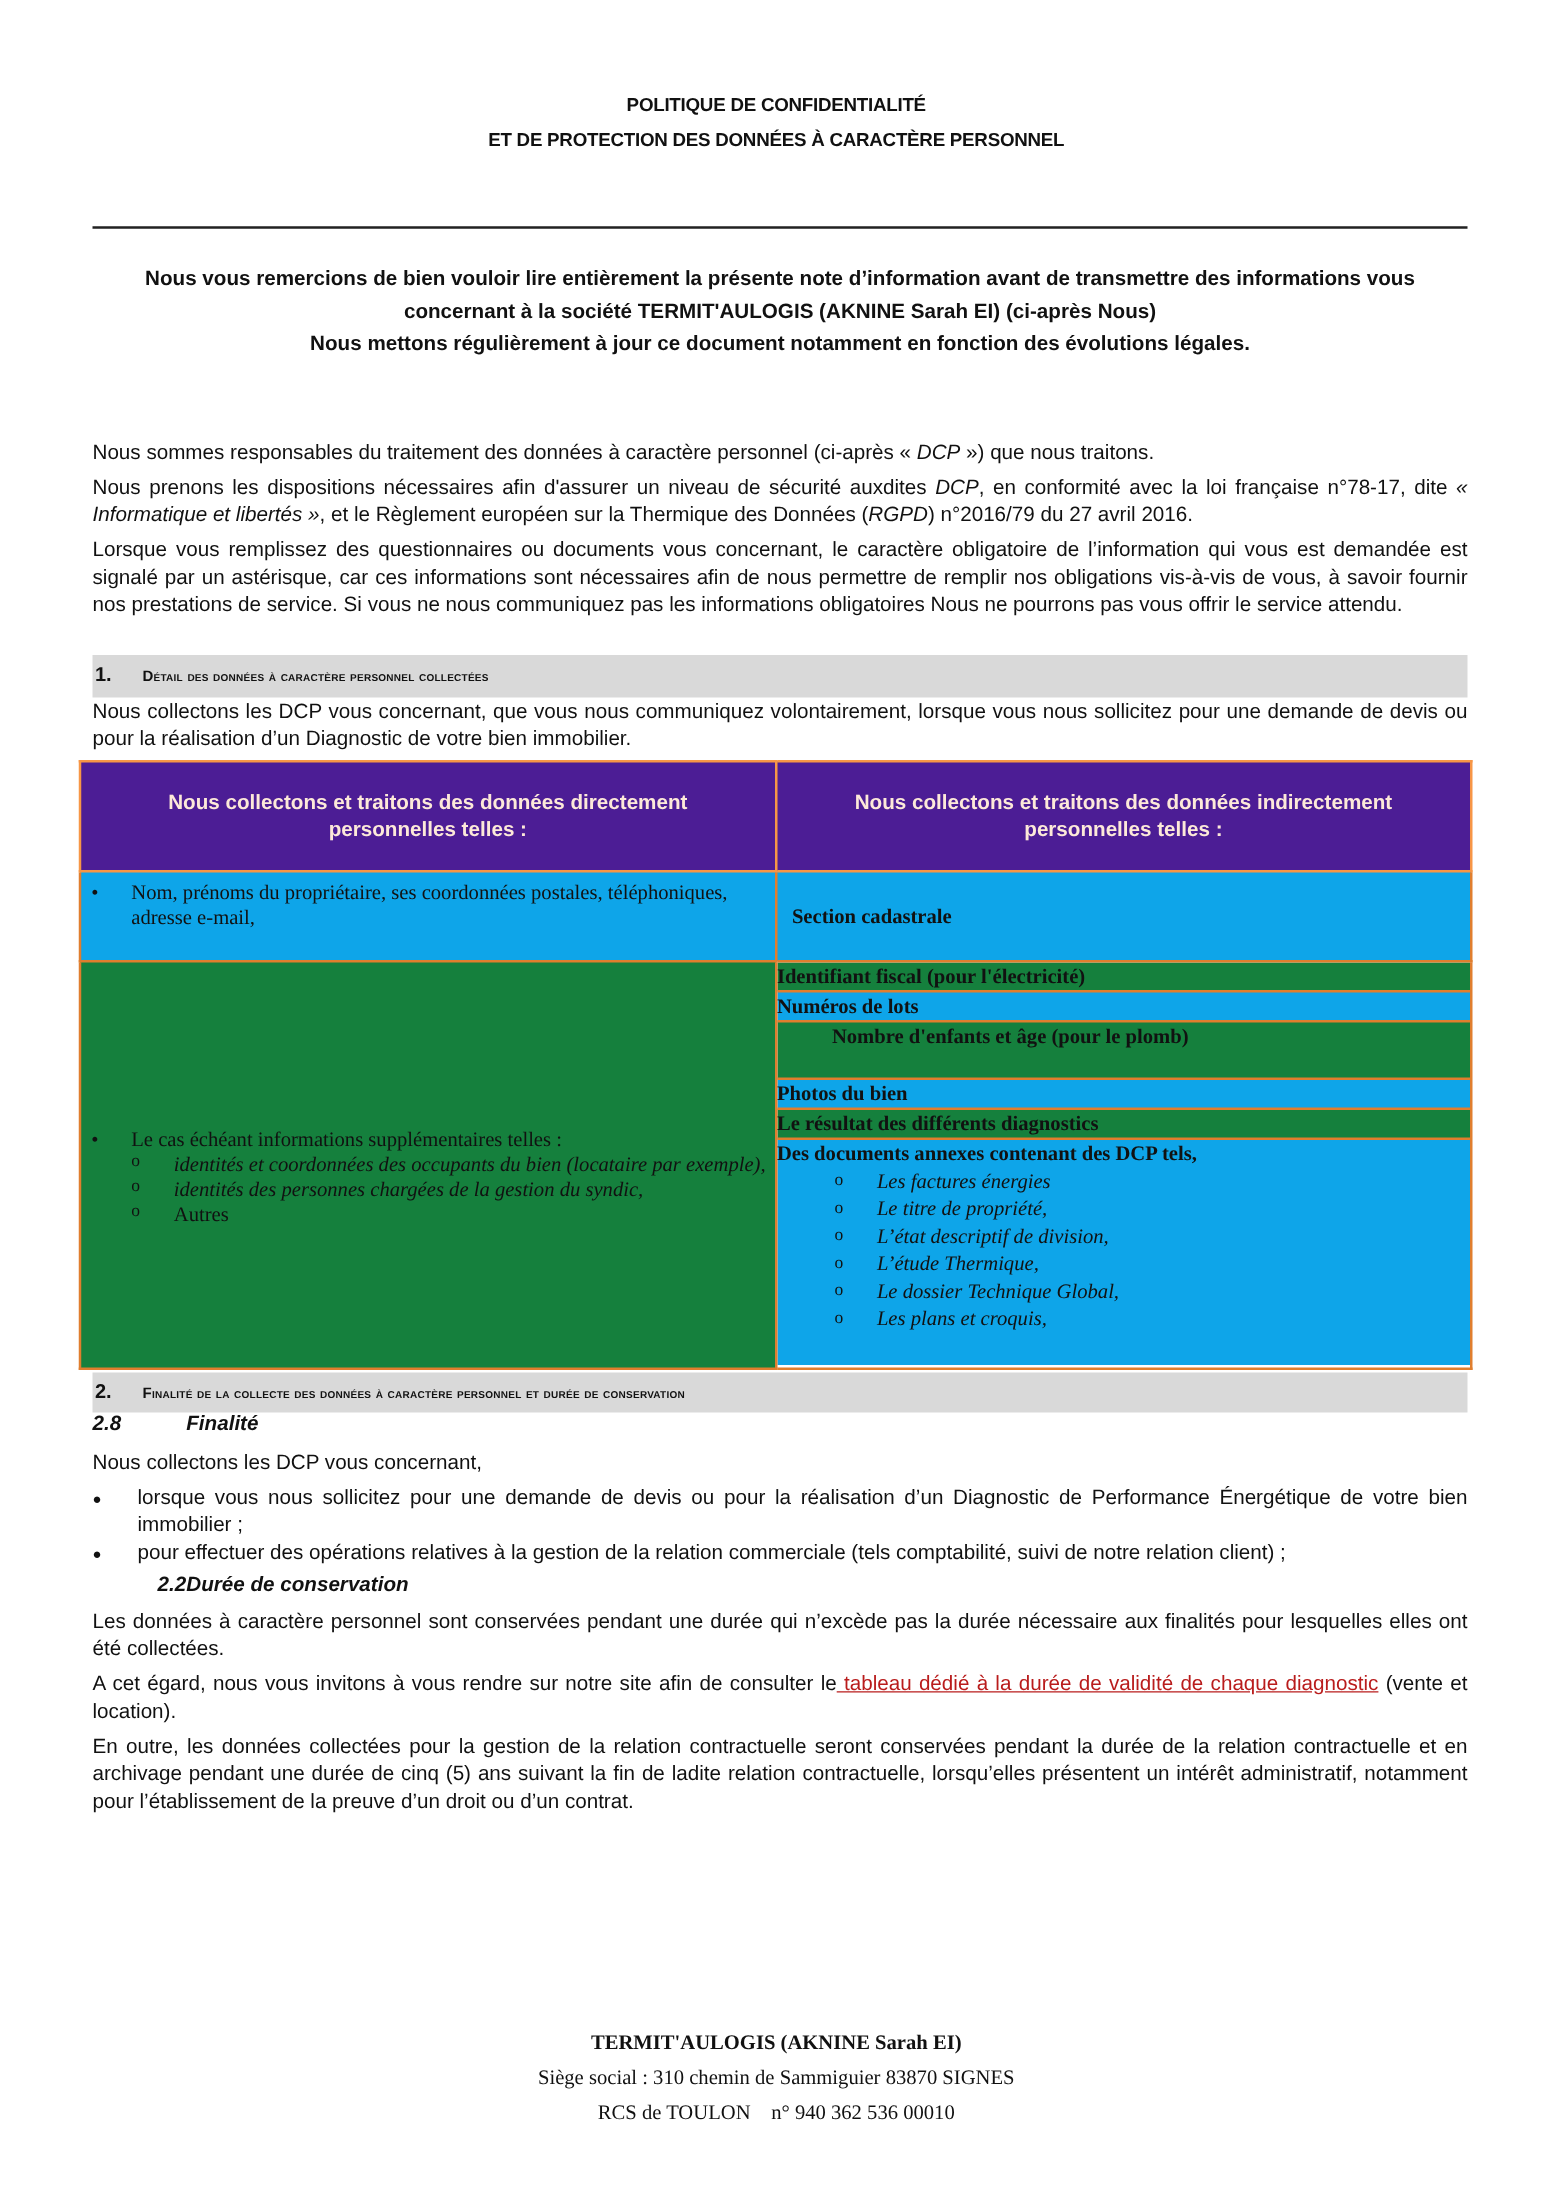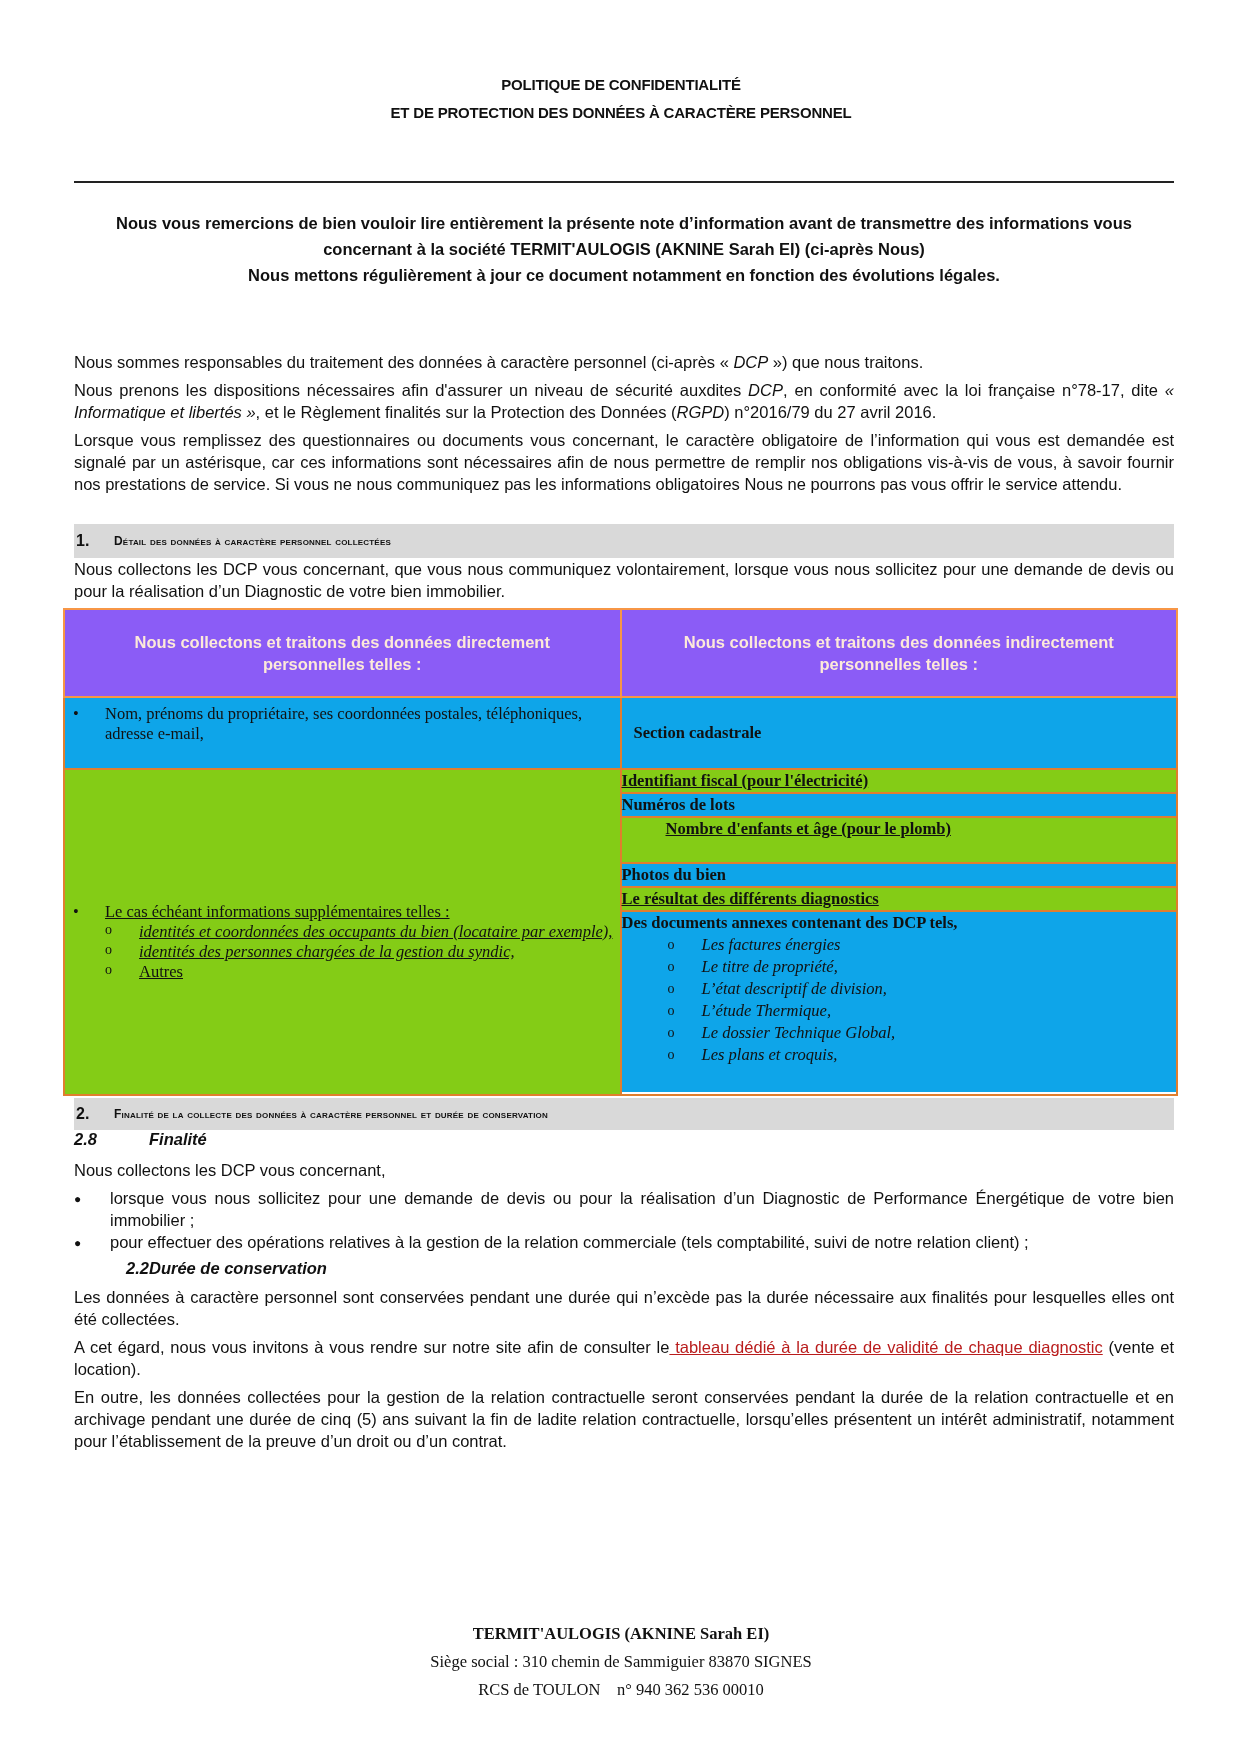--- a/index.html
+++ b/index.html
@@ -17,25 +17,25 @@
                text-align: justify; }
   .body-text p { margin: 0 0 6px 0; }
   .sec-head { position: absolute; left: 74px; width: 1100px; height: 34px; background: #d9d9d9;
               display: flex; align-items: center; }
   .sec-num { font-weight: bold; font-size: 16px; width: 38px; padding-left: 2px; }
   .sec-title { font-variant: small-caps; font-size: 12px; letter-spacing: 0.2px; font-weight: bold; }
 
   table.dcp { position: absolute; left: 63px; top: 608px; width: 1115px; border-collapse: collapse;
               font-size: 16.5px; }
   table.dcp td, table.dcp th { border: 2px solid #e07e2e; padding: 0; vertical-align: top; }
-  table.dcp th { background: #8b5cf6; color: #fde9d9; font-weight: bold; text-align: center;
+  table.dcp th { background: #4c1d95; color: #fde9d9; font-weight: bold; text-align: center;
                  height: 86px; vertical-align: middle; font-size: 16.5px; line-height: 22px;
                  border-color: #f79646; padding: 0 40px; }
   .peach { background: #0ea5e9; }
-  .white { background: #84cc16; text-decoration: underline; }
+  .white { background: #15803d; }
   .inner { width: 100%; border-collapse: collapse; }
   .inner td { border: none !important; border-bottom: 2px solid #e07e2e !important; padding: 0 12px;
               font-weight: bold; line-height: 22px; }
   .inner tr:last-child td { border-bottom: none !important; }
   ul.b { margin: 0; padding-left: 28px; list-style: none; }
   ul.b > li { position: relative; padding-left: 12px; }
   ul.b > li::before { content: "•"; position: absolute; left: -20px; }
   ul.c { margin: 0; padding-left: 24px; list-style: none; }
   ul.c > li { position: relative; padding-left: 10px; font-style: italic; }
   ul.c > li.ni { font-style: normal; }
@@ -61,21 +61,21 @@
   <div class="rule"></div>
 
   <div class="intro cond" style="top:210px;">
     <div>Nous vous remercions de bien vouloir  lire entièrement la présente note d’information avant de transmettre des informations vous</div>
     <div>concernant à la société TERMIT'AULOGIS (AKNINE Sarah EI) (ci-après Nous)</div>
     <div>Nous mettons régulièrement à jour ce document notamment en fonction des évolutions légales.</div>
   </div>
 
   <div class="body-text cond" style="top:351px;">
     <p><span>Nous sommes responsables du traitement des données à caractère personnel (ci-après « </span><i>DCP</i><span> ») que nous traitons.</span></p>
-    <p><span>Nous prenons les dispositions nécessaires afin d'assurer un niveau de sécurité auxdites </span><i>DCP</i><span>, en conformité avec la loi française n°78-17, dite </span><i>« Informatique et libertés »</i><span>, et le Règlement finalités sur la Protection des Données (</span><i>RGPD</i><span>) n°2016/79 du 27 avril 2016.</span></p>
+    <p><span>Nous prenons les dispositions nécessaires afin d'assurer un niveau de sécurité auxdites </span><i>DCP</i><span>, en conformité avec la loi française n°78-17, dite </span><i>« Informatique et libertés »</i><span>, et le Règlement européen sur la Thermique des Données (</span><i>RGPD</i><span>) n°2016/79 du 27 avril 2016.</span></p>
     <p>Lorsque vous remplissez des questionnaires ou documents vous concernant, le caractère obligatoire de l’information qui vous est demandée est signalé par un astérisque, car ces informations sont nécessaires afin de nous permettre de remplir nos obligations vis-à-vis de vous, à savoir fournir nos prestations de service. Si vous ne nous communiquez pas les informations obligatoires Nous ne pourrons pas vous offrir le service attendu.</p>
   </div>
 
   <div class="sec-head cond" style="top:524px;">
     <span class="sec-num">1.</span>
     <span class="sec-title">Détail des données à caractère personnel collectées</span>
   </div>
 
   <div class="body-text cond" style="top:558px;">
     <p>Nous collectons les DCP vous concernant, que vous nous communiquez volontairement, lorsque vous nous sollicitez pour une demande de devis ou pour la réalisation d’un Diagnostic de votre bien immobilier.</p>

